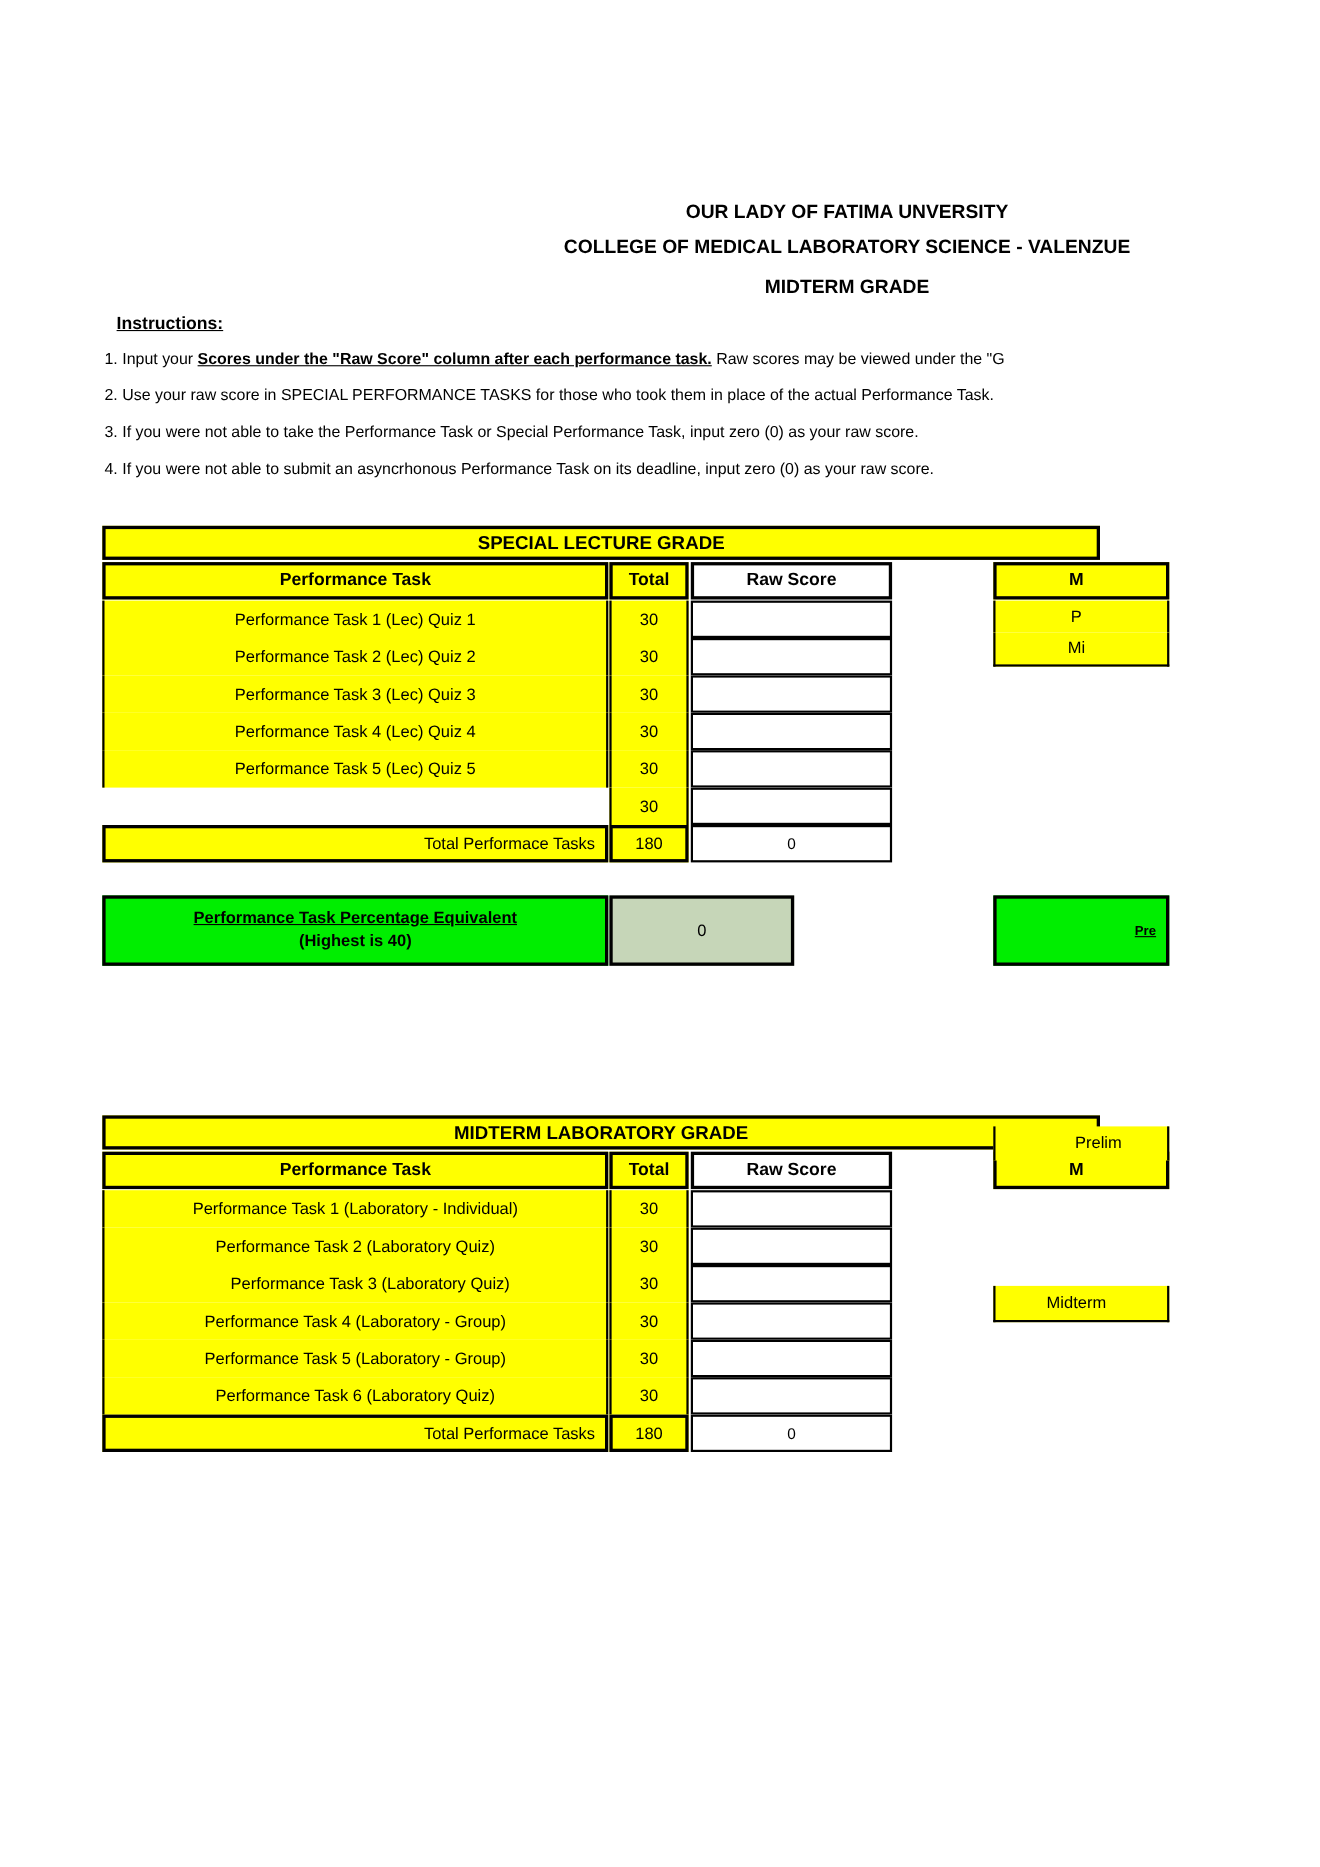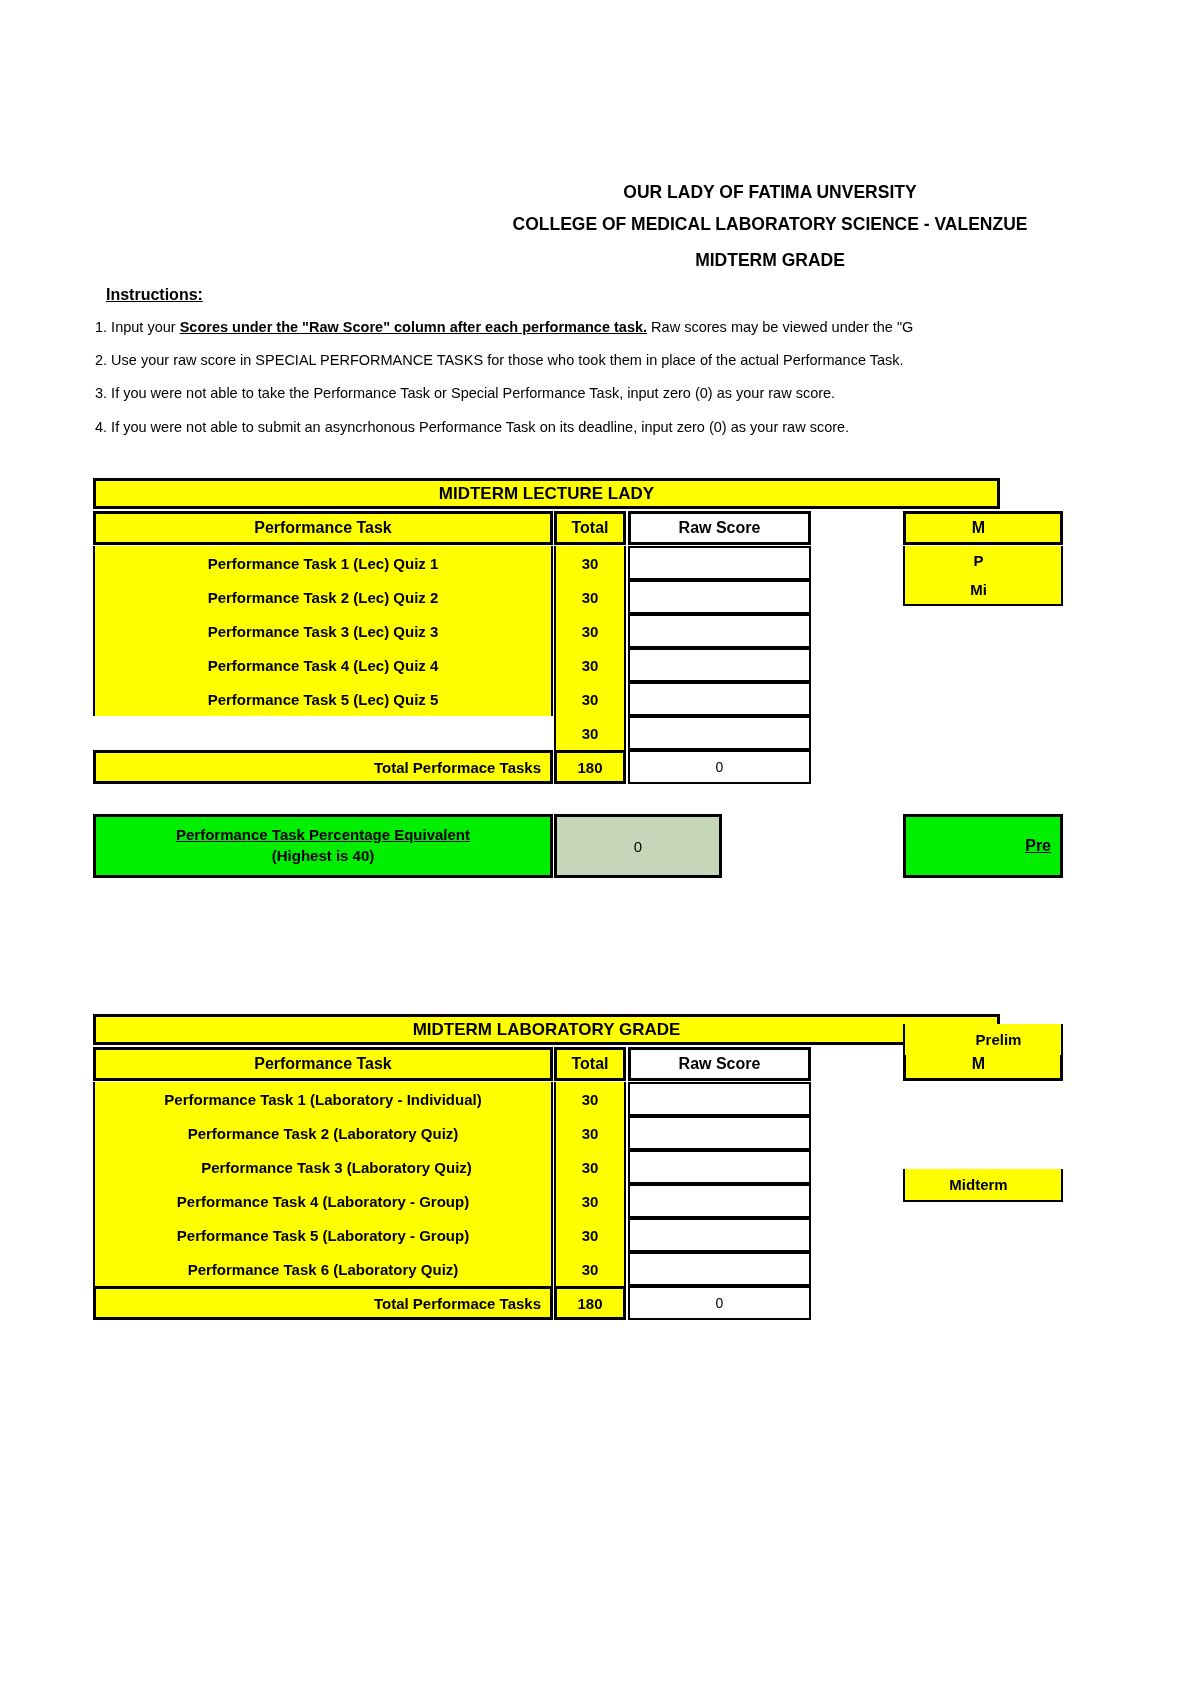--- a/index.html
+++ b/index.html
@@ -40,41 +40,41 @@
 
   
   .bd{border:2px solid #000;}
   .bb{border-bottom:2px solid #000;}
   .bl{border-left:2px solid #000;}
   .br{border-right:2px solid #000;}
   .bdthick{border:3px solid #000;}
 
   .banner{font-size:17px;font-weight:bold;justify-content:center;}
   .colhdr{font-size:16px;font-weight:bold;justify-content:center;}
-  .taskname{font-size:15px;font-weight:bold;justify-content:center;}
+  .taskname{font-size:15px;font-weight:normal;justify-content:center;}
   .scorebox{font-size:14px;justify-content:center;}
 
   .twoline{flex-direction:column;justify-content:center;align-items:center;line-height:1.38;}
 </style>
 </head>
 <body>
 
 <div class="sheet">
 
   <div class="hdr hdr1">OUR LADY OF FATIMA UNVERSITY</div>
   <div class="hdr hdr2">COLLEGE OF MEDICAL LABORATORY SCIENCE - VALENZUE</div>
   <div class="hdr hdr3">MIDTERM GRADE</div>
 
   <div class="instr-title">Instructions:</div>
   <div class="instr i1"><span>1. Input your </span><b>Scores under the "Raw Score" column after each performance task.</b><span> Raw scores may be viewed under the "G</span></div>
   <div class="instr i2">2. Use your raw score in SPECIAL PERFORMANCE TASKS for those who took them in place of the actual Performance Task.</div>
   <div class="instr i3">3. If you were not able to take the Performance Task or Special Performance Task, input zero (0) as your raw score.</div>
   <div class="instr i4">4. If you were not able to submit an asyncrhonous Performance Task on its deadline, input zero (0) as your raw score.</div>
 
-  <div class="cell yl banner bdthick" style="left:93px;top:478px;width:907px;height:31px;">MIDTERM LECTURE LADY</div>
+  <div class="cell yl banner bdthick" style="left:93px;top:478px;width:907px;height:31px;">SPECIAL LECTURE GRADE</div>
 
   <div class="cell yl colhdr bdthick" style="left:93px;top:511px;width:460px;height:34px;">Performance Task</div>
   <div class="cell yl colhdr bdthick" style="left:554px;top:511px;width:72px;height:34px;">Total</div>
   <div class="cell wh colhdr bdthick" style="left:628px;top:511px;width:183px;height:34px;">Raw Score</div>
 
   <div class="cell yl taskname bl br" style="left:93px;top:546px;width:460px;height:34px;">Performance Task 1 (Lec) Quiz 1</div>
   <div class="cell yl taskname bl br" style="left:554px;top:546px;width:72px;height:34px;">30</div>
   <div class="cell wh scorebox bd" style="left:628px;top:546px;width:183px;height:34px;"></div>
 
   <div class="cell yl taskname bl br" style="left:93px;top:580px;width:460px;height:34px;">Performance Task 2 (Lec) Quiz 2</div>
@@ -104,21 +104,21 @@
   <div class="cell yl taskname bl br rgt" style="left:903px;top:546px;width:160px;height:29px;">P</div>
   <div class="cell yl taskname bl br bb rgt" style="left:903px;top:575px;width:160px;height:31px;">Mi</div>
 
   <div class="cell gr bdthick twoline" style="left:93px;top:814px;width:460px;height:64px;">
     <span class="b ul" style="font-size:15px;">Performance Task Percentage Equivalent</span>
     <span class="b" style="font-size:15px;">(Highest is 40)</span>
   </div>
   <div class="cell gy bdthick ctr" style="left:554px;top:814px;width:168px;height:64px;">0</div>
 
   <div class="cell gr bdthick rgt" style="left:903px;top:814px;width:160px;height:64px;">
-    <span class="b ul" style="font-size:16px;">Pre</span>
+    <span class="b ul" style="font-size:12px;">Pre</span>
   </div>
 
   <div class="cell yl banner bdthick" style="left:93px;top:1014px;width:907px;height:31px;">MIDTERM LABORATORY GRADE</div>
 
   <div class="cell yl colhdr bdthick" style="left:93px;top:1047px;width:460px;height:34px;">Performance Task</div>
   <div class="cell yl colhdr bdthick" style="left:554px;top:1047px;width:72px;height:34px;">Total</div>
   <div class="cell wh colhdr bdthick" style="left:628px;top:1047px;width:183px;height:34px;">Raw Score</div>
 
   <div class="cell yl taskname bl br" style="left:93px;top:1082px;width:460px;height:34px;">Performance Task 1 (Laboratory - Individual)</div>
   <div class="cell yl taskname bl br" style="left:554px;top:1082px;width:72px;height:34px;">30</div>

